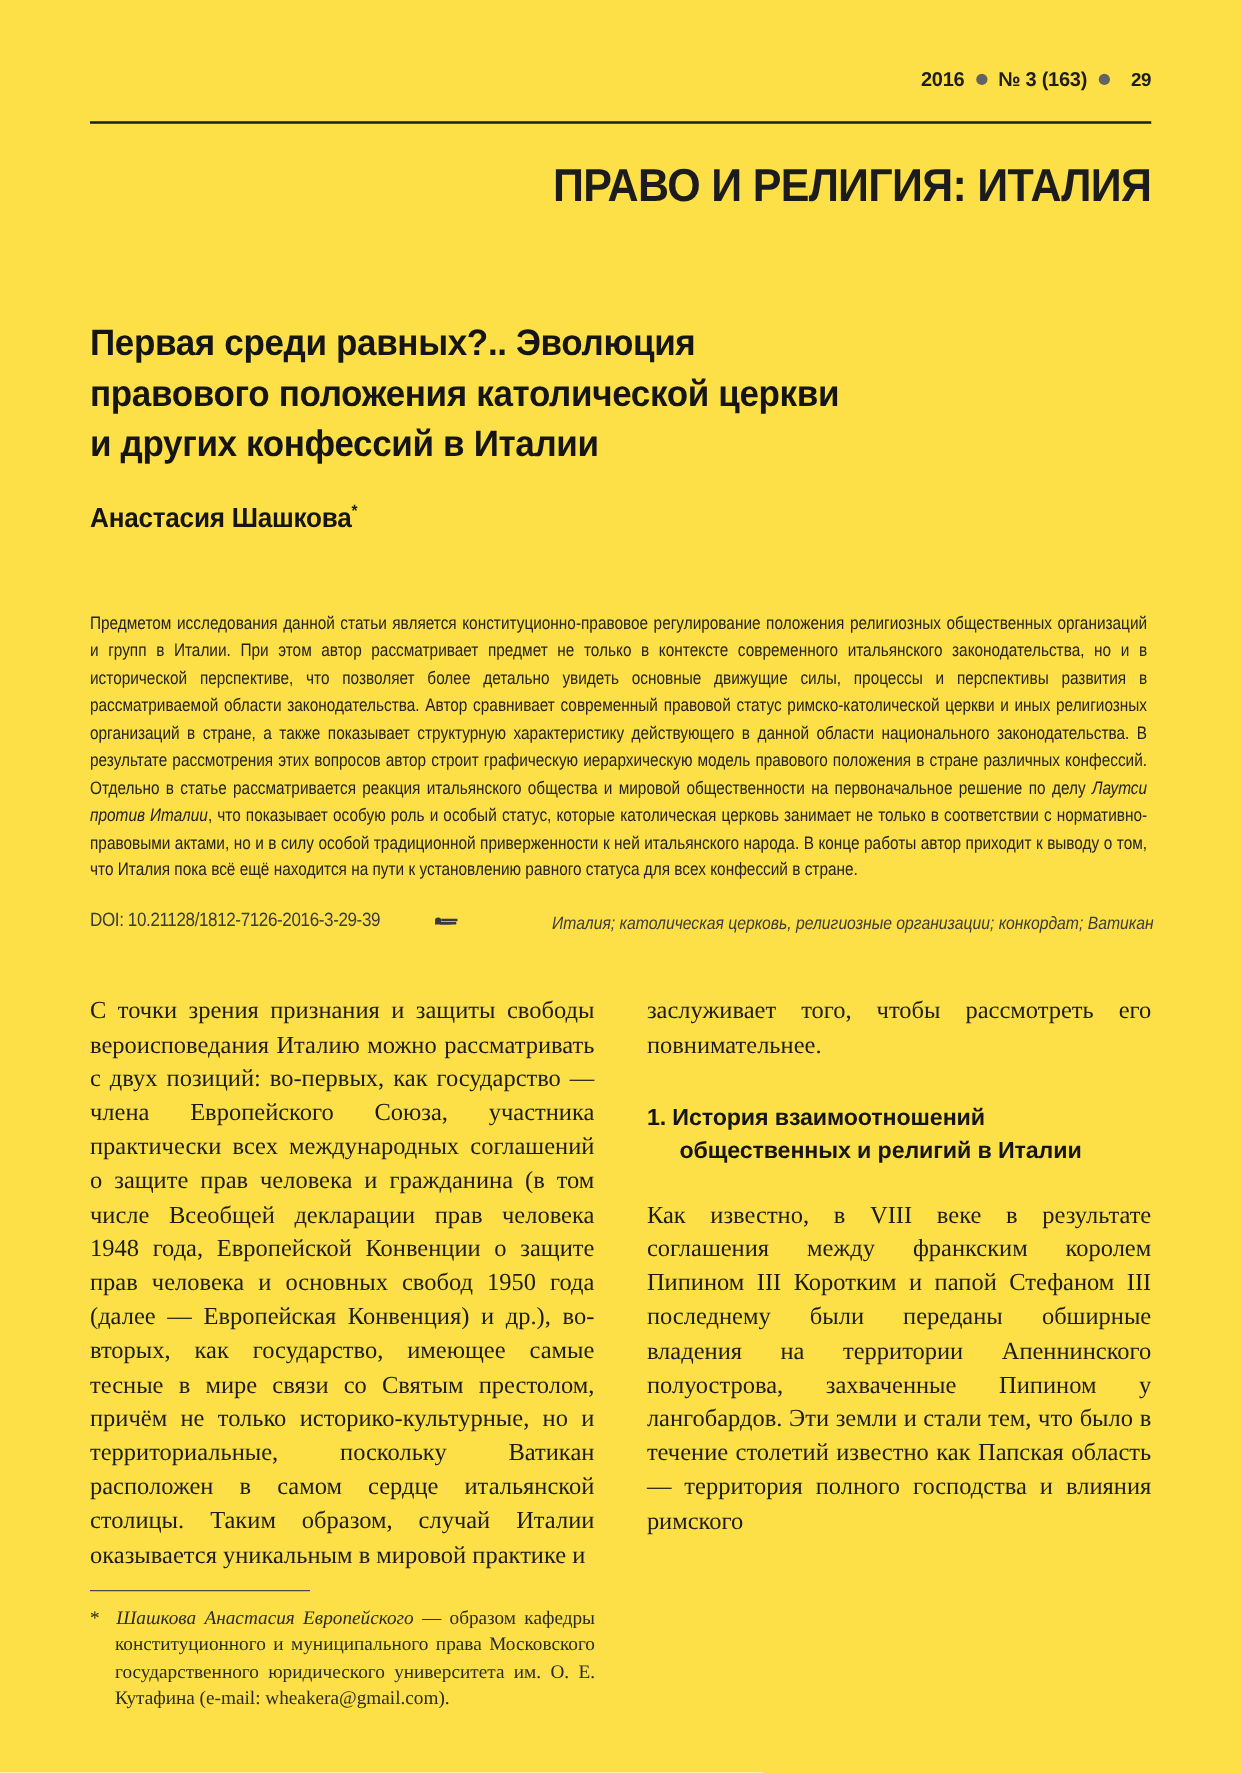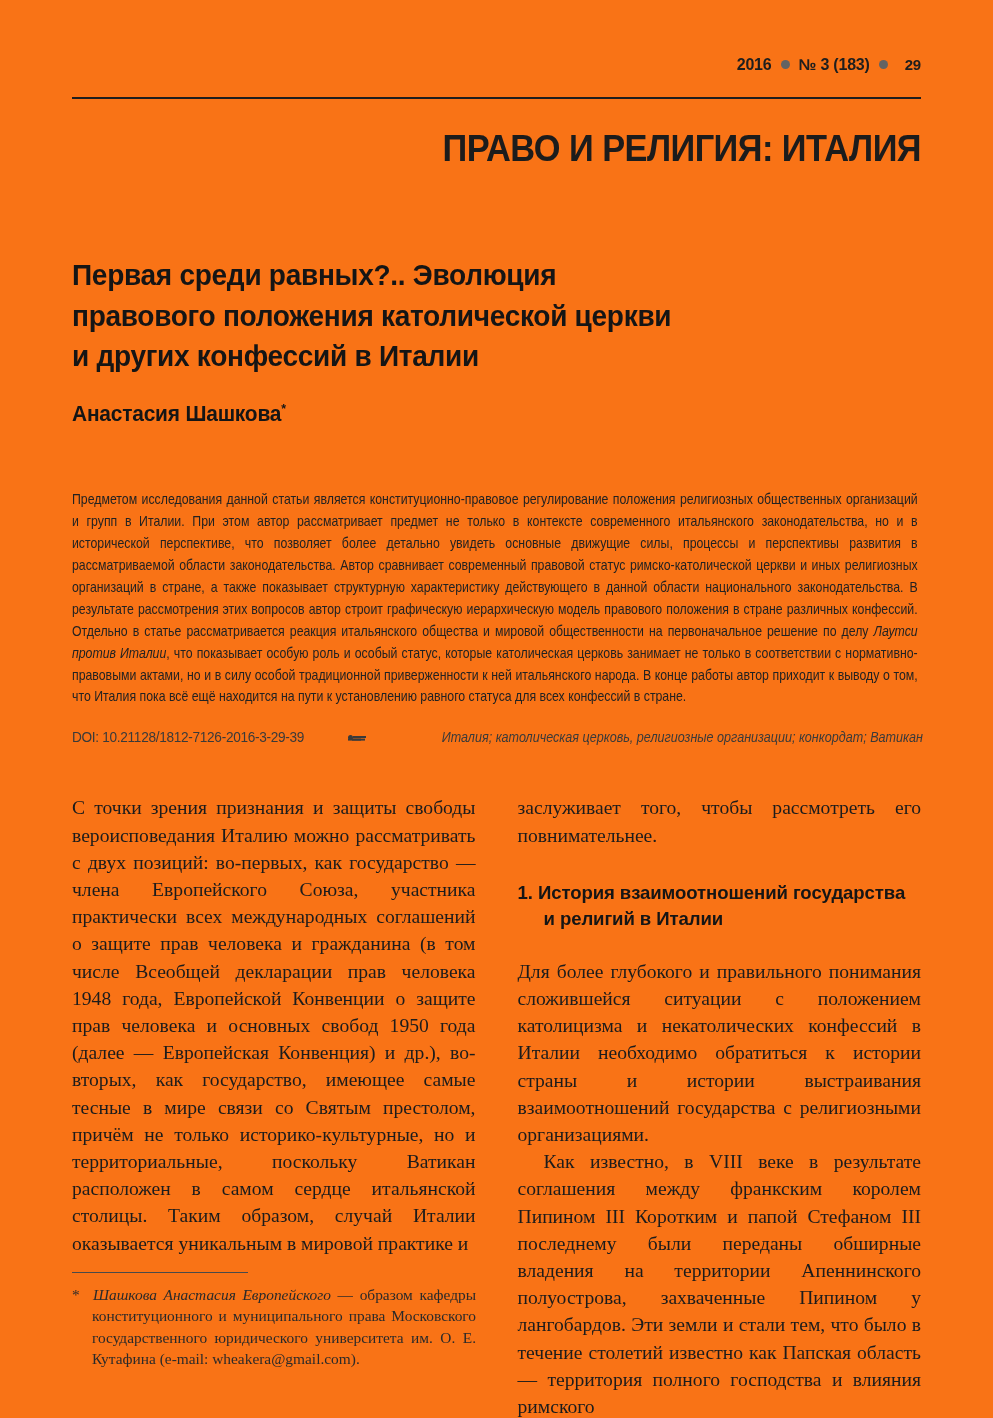--- a/index.html
+++ b/index.html
@@ -14,21 +14,21 @@
     font-family: "Liberation Serif", serif;
     color: #1a1a1a;
     -webkit-font-smoothing: antialiased;
   }
   .page {
     position: relative;
     width: 993px;
     height: 1418px;
     box-sizing: border-box;
     padding: 0 72px;
-    background: #f97316;
+    background: #fde047;
     overflow: hidden;
   }
 
   
   .runhead {
     display: flex;
     align-items: baseline;
     justify-content: flex-end;
     gap: 9px;
     height: 34px;
@@ -128,21 +128,20 @@
     font-size: 15.5px;
     letter-spacing: -0.35px;
     white-space: nowrap;
     transform: scaleX(0.88);
     transform-origin: left center;
     width: 360px;
   }
   .kw-wrap {
     margin-left: 12px;
     display: flex;
-    align-items: center;
     gap: 9px;
     flex: 1;
     justify-content: flex-end;
   }
   .key-icon {
     display: inline-block;
     width: 19px;
     height: 10px;
     position: relative;
     flex: none;
@@ -232,21 +231,21 @@
   .fn-mark { font-style: normal; }
 </style>
 </head>
 <body>
 
 <div class="page">
 
   <div class="runhead">
     <span>2016</span>
     <span class="dot"></span>
-    <span>№ 3 (183)</span>
+    <span>№ 3 (163)</span>
     <span class="dot"></span>
     <span class="pageno">29</span>
   </div>
   <div class="rule-top"></div>
 
   <div class="kicker">ПРАВО И РЕЛИГИЯ: ИТАЛИЯ</div>
 
   <h1 class="title">
     <span class="line">Первая среди равных?.. Эволюция</span>
     <span class="line">правового положения католической церкви</span>
@@ -270,23 +269,22 @@
   <div class="columns">
 
     <div class="col">
       <p class="body-text">С точки зрения признания и защиты свободы вероисповедания Италию можно рассматривать с двух позиций: во-первых, как государство — члена Европейского Союза, участника практически всех международных соглашений о защите прав человека и гражданина (в том числе Всеобщей декларации прав человека 1948 года, Европейской Конвенции о защите прав человека и основных свобод 1950 года (далее — Европейская Конвенция) и др.), во-вторых, как государство, имеющее самые тесные в мире связи со Святым престолом, причём не только историко-культурные, но и территориальные, поскольку Ватикан расположен в самом сердце итальянской столицы. Таким образом, случай Италии оказывается уникальным в мировой практике и</p>
     </div>
 
     <div class="col">
       <p class="body-text">заслуживает того, чтобы рассмотреть его повнимательнее.</p>
       <h2 class="section-head">
         <span>1.</span>
-        <span>История взаимоотношений государства и религий в Италии</span>
+        <span>История взаимоотношений общественных и религий в Италии</span>
       </h2>
-      <p class="body-text">Для более глубокого и правильного понимания сложившейся ситуации с положением католицизма и некатолических конфессий в Италии необходимо обратиться к истории страны и истории выстраивания взаимоотношений государства с религиозными организациями.</p>
       <p class="body-text">Как известно, в VIII веке в результате соглашения между франкским королем Пипином III Коротким и папой Стефаном III последнему были переданы обширные владения на территории Апеннинского полуострова, захваченные Пипином у лангобардов. Эти земли и стали тем, что было в течение столетий известно как Папская область — территория полного господства и влияния римского</p>
     </div>
 
   </div>
 
   <div class="footnote">
     <div class="footnote-rule"></div>
     <p class="footnote-text"><span class="fn-mark">*</span>&nbsp; <i>Шашкова Анастасия Европейского</i><span> — образом кафедры конституционного и муниципального права Московского государственного юридического университета им. О. Е. Кутафина (e-mail: wheakera@gmail.com).</span></p>
   </div>
 

